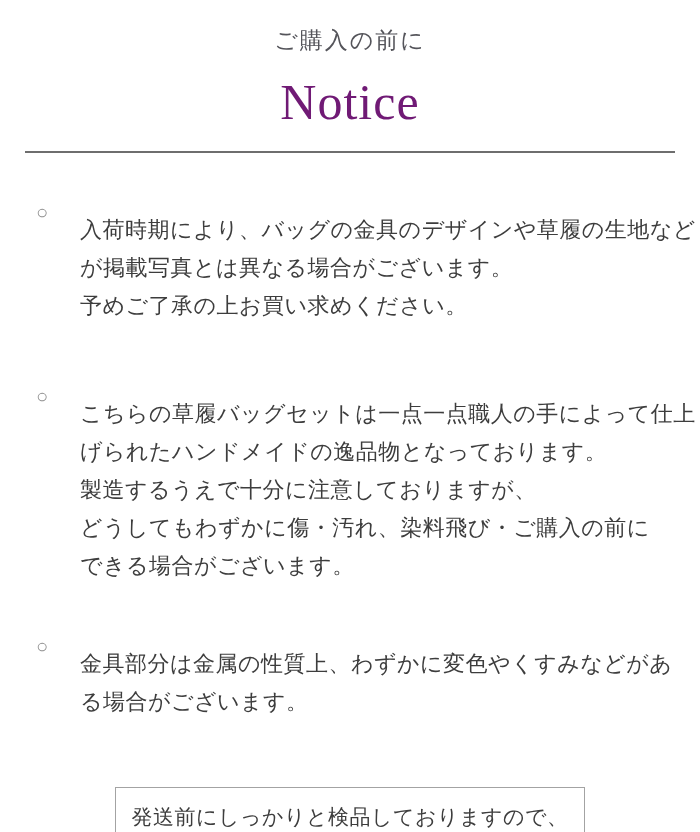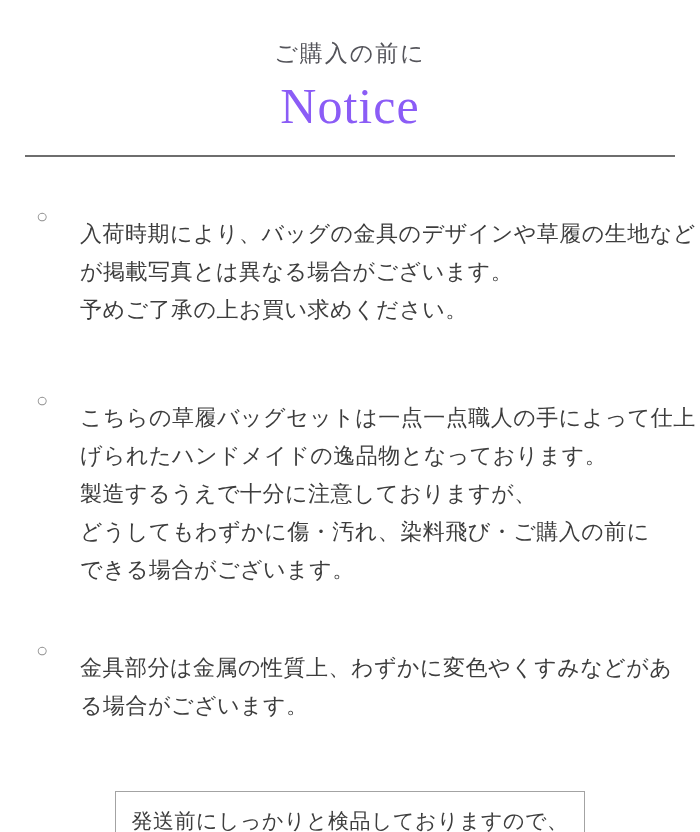--- a/index.html
+++ b/index.html
@@ -10,38 +10,38 @@
   .page {
     position: relative;
     width: 700px;
     height: 832px;
     background: #ffffff;
     overflow: hidden;
     font-family: "Liberation Sans", sans-serif;
   }
   
   .page-header {
-    padding-top: 39px;
+    padding-top: 26px;
     text-align: center;
   }
   .subtitle {
     font-family: "Liberation Serif", "DejaVu Serif", serif;
     font-size: 23px;
     line-height: 30px;
     letter-spacing: 2px;
     color: #54545a;
   }
   .title {
     font-family: "Liberation Serif", "DejaVu Serif", serif;
     font-size: 50px;
     line-height: 56px;
     font-weight: 400;
-    margin: 9px 0 0 0;
+    margin: 18px 0 0 0;
     letter-spacing: 1px;
-    color: #8b5cf6;
+    color: #701a75;
   }
   .divider {
     border: none;
     border-top: 2px solid #6e6e6e;
     width: 650px;
     margin: 21px auto 0 auto;
   }
   
   .notice-list {
     padding-left: 36px;

